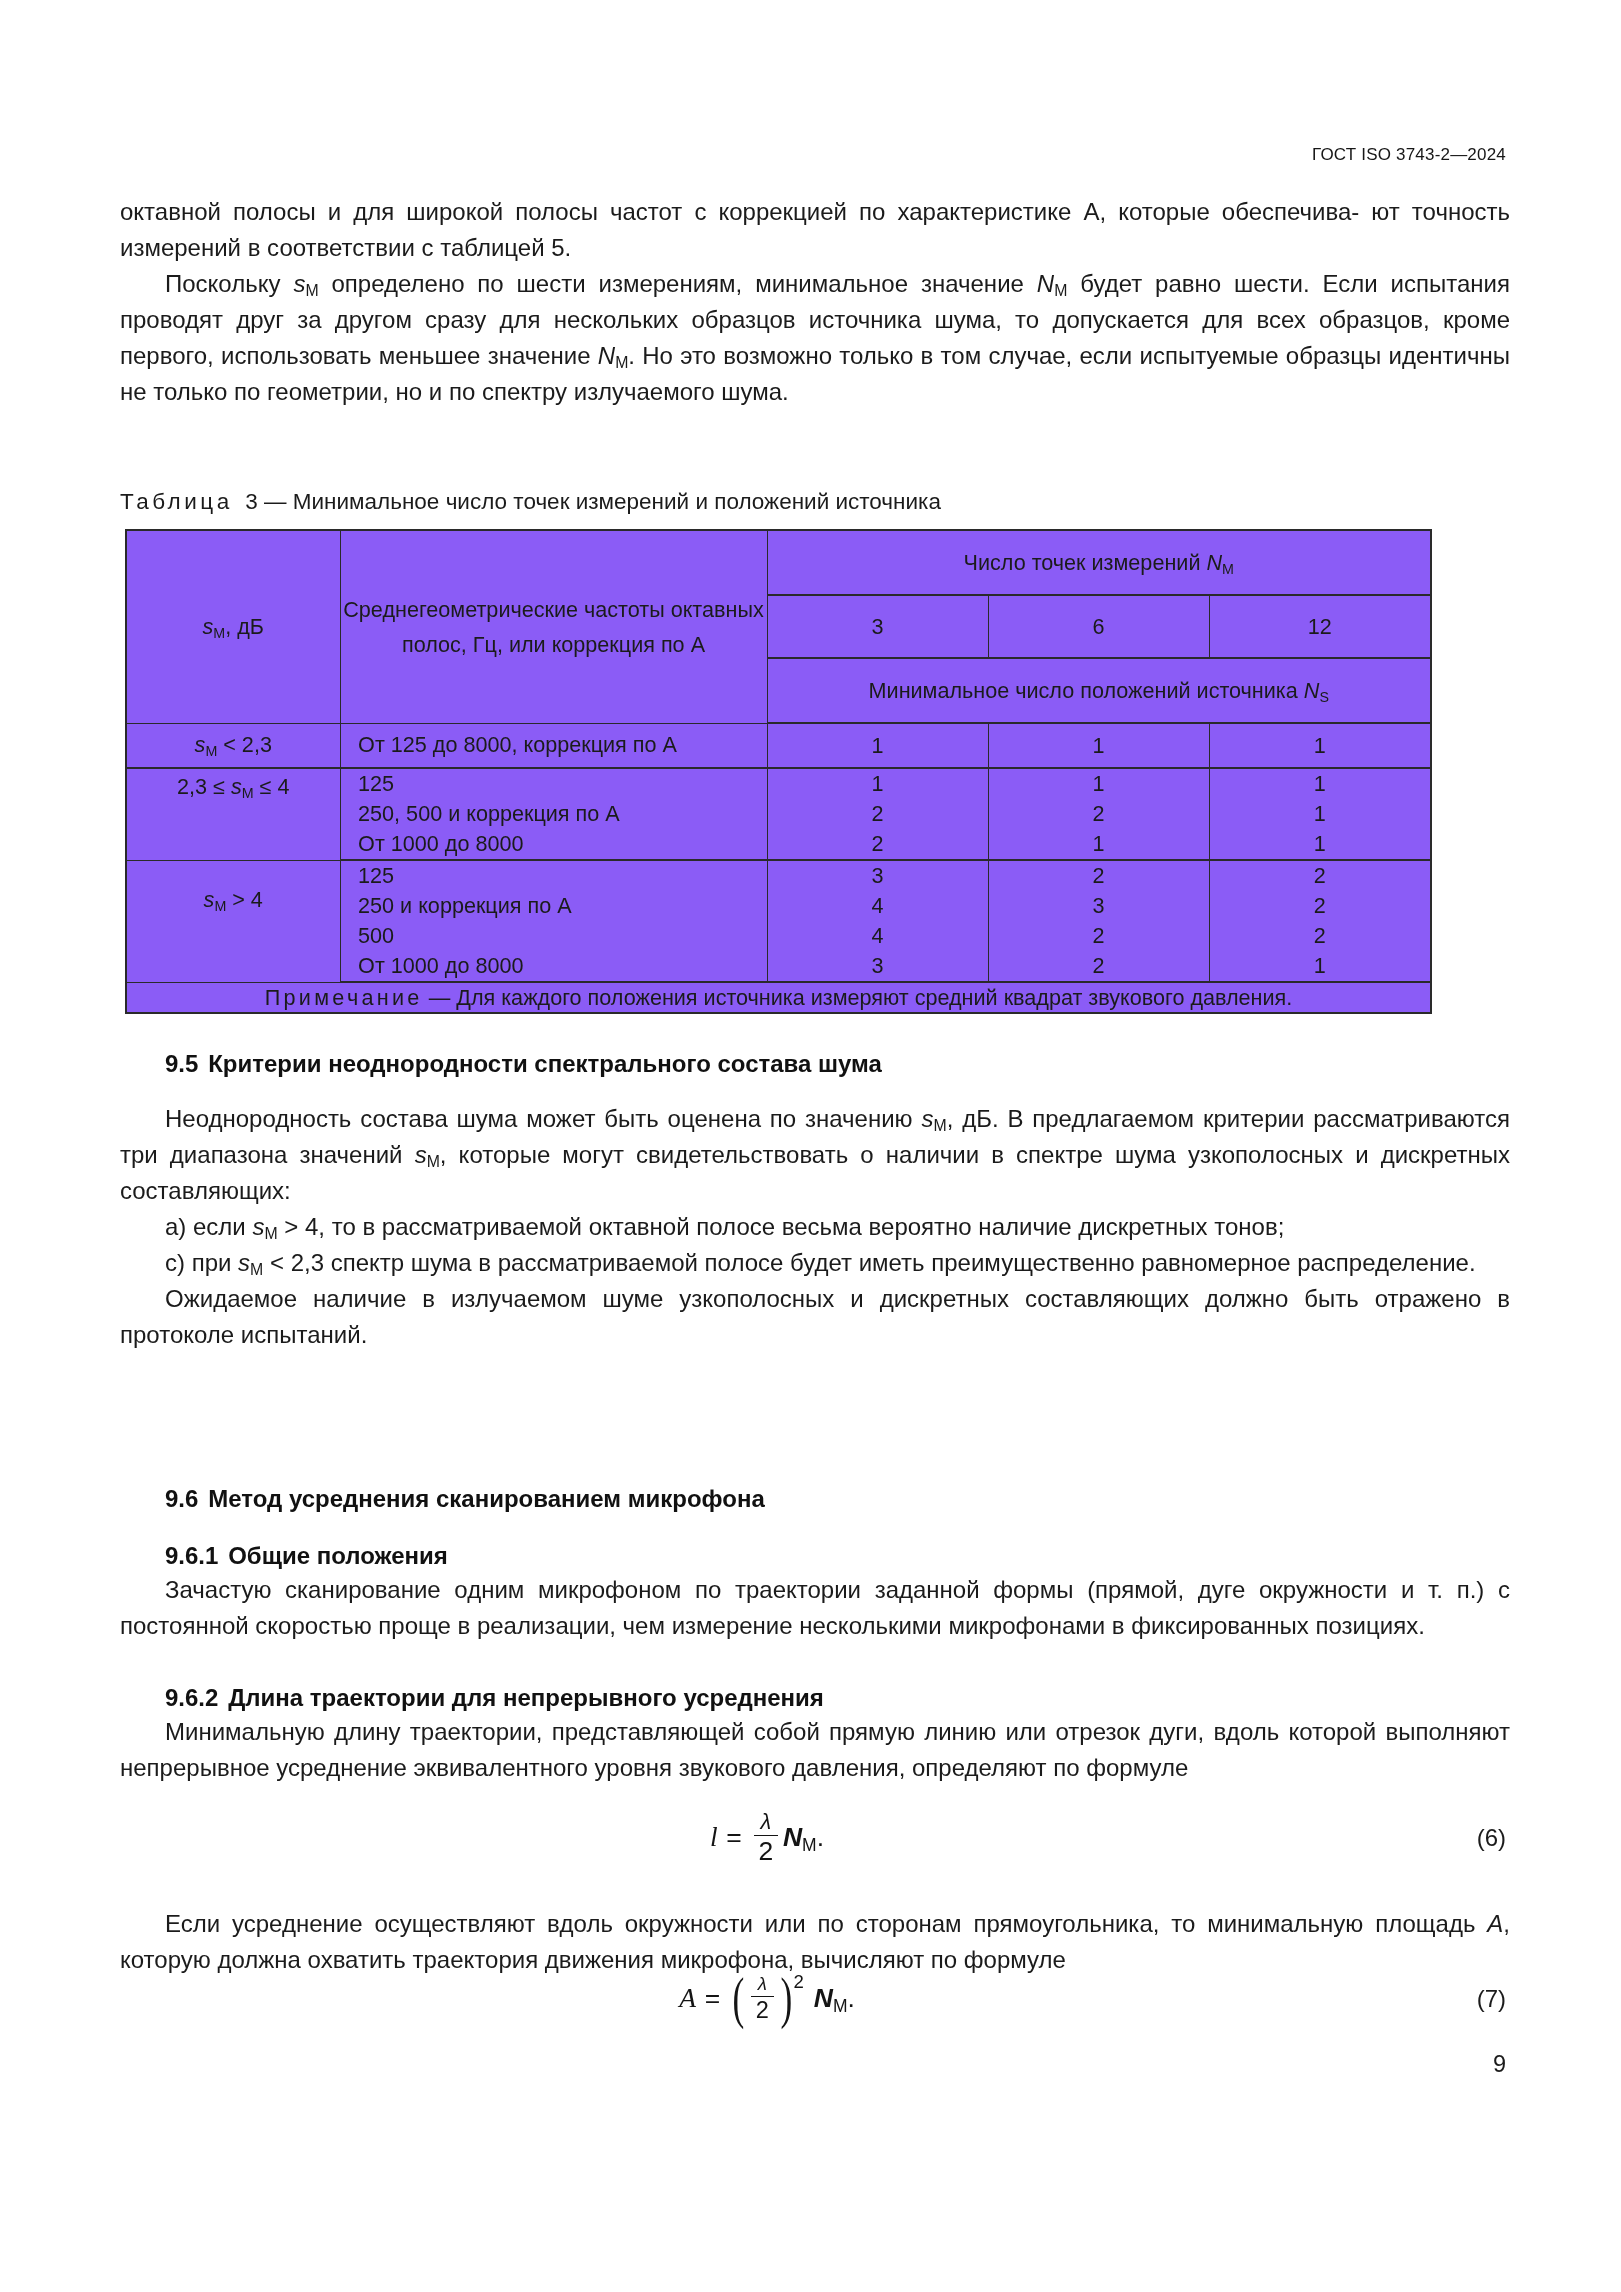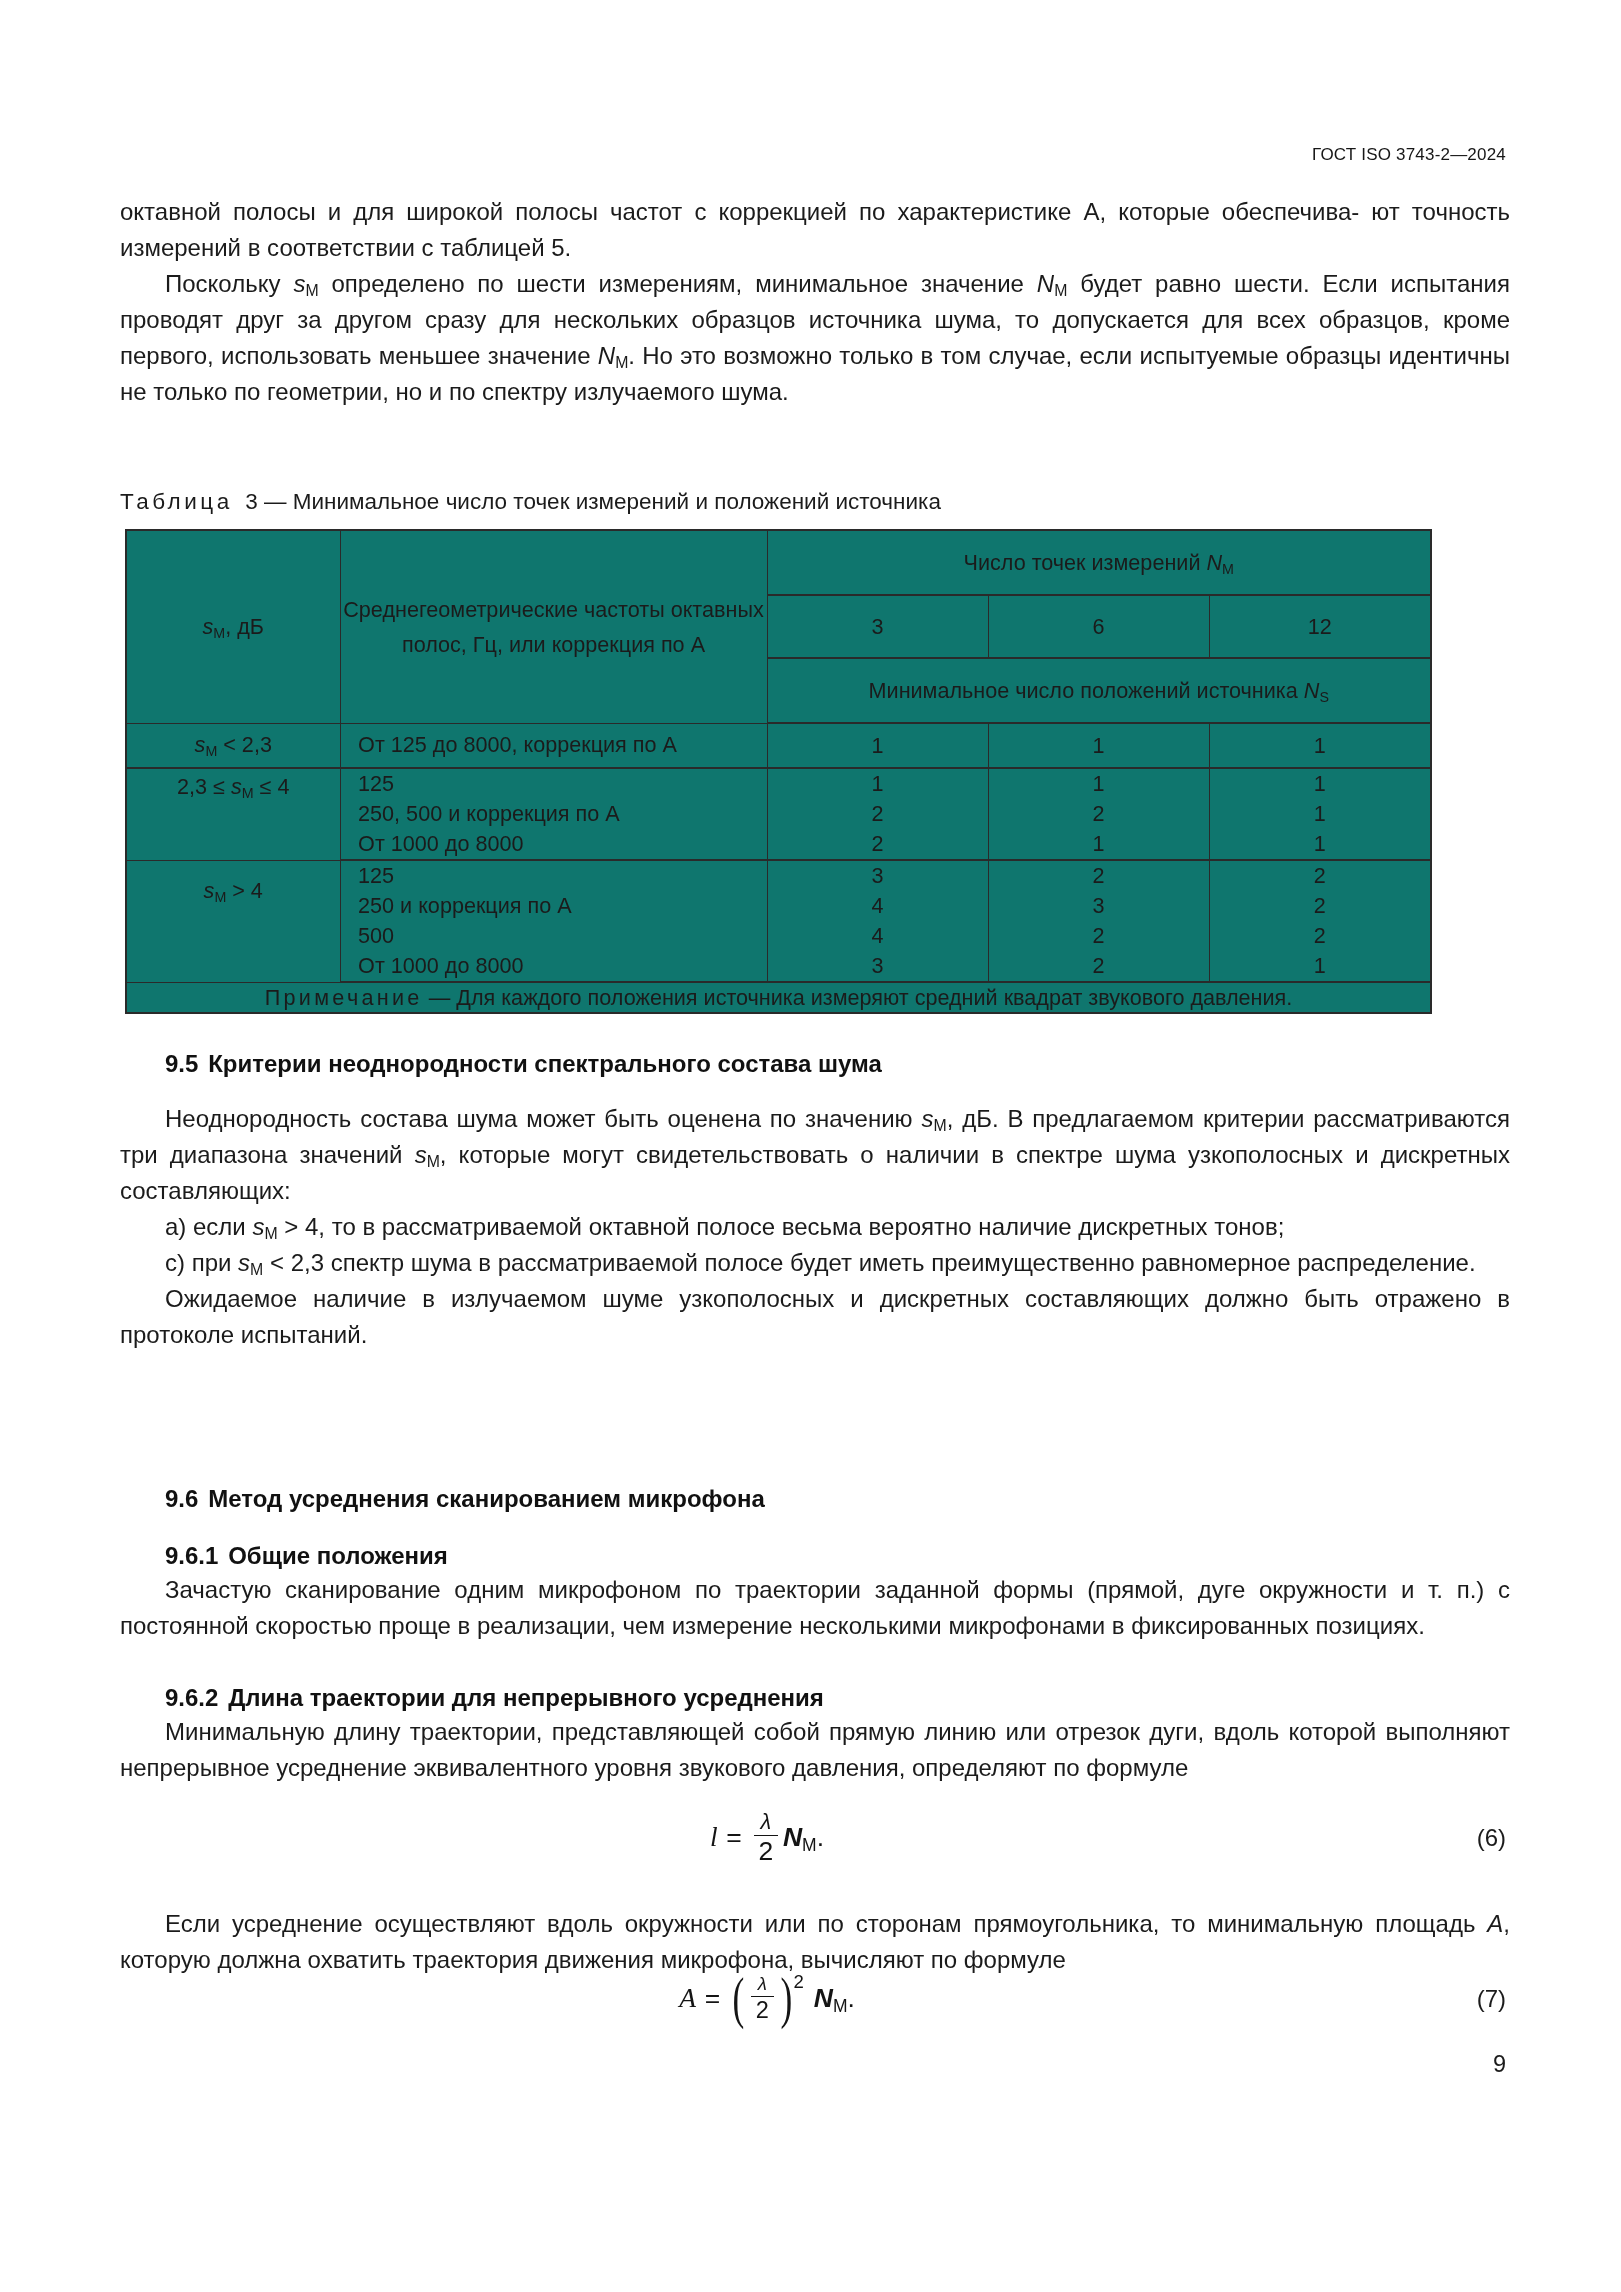--- a/index.html
+++ b/index.html
@@ -91,21 +91,21 @@
     table-layout: fixed;
     font-size: 21.6px;
     color: #1b1b1b;
     background: #fff;
   }
   table.gost td, table.gost th {
     border: 1px solid #2a2a2a;
     padding: 0;
     font-weight: normal;
     vertical-align: middle;
-    background: #0f766e;
+    background: #8b5cf6;
   }
   table.gost .outer-t { border-top-width: 2.9px; }
   table.gost .outer-b { border-bottom-width: 2.9px; }
   table.gost .outer-l { border-left-width: 2.9px; }
   table.gost .outer-r { border-right-width: 2.9px; }
   .thick-b { border-bottom: 2.9px solid #2a2a2a !important; }
 
   .cell {
     padding: 6.9px 9.8px;
     text-align: center;
@@ -271,21 +271,21 @@
           <td class="cell outer-r" style="border-top:none;border-bottom:none;">1</td>
         </tr>
         <tr>
           <td class="cell left thick-b" style="border-top:none;">От 1000 до 8000</td>
           <td class="cell thick-b" style="border-top:none;">2</td>
           <td class="cell thick-b" style="border-top:none;">1</td>
           <td class="cell thick-b outer-r" style="border-top:none;">1</td>
         </tr>
 
         <tr>
-          <td class="cell outer-l" rowspan="4" style="vertical-align:top; padding-top:15px;"><span></span><i class="mvar">s</i><sub class="sb">M</sub><span> &gt; 4</span></td>
+          <td class="cell outer-l" rowspan="4" style="vertical-align:top; padding-top:24px;"><span></span><i class="mvar">s</i><sub class="sb">M</sub><span> &gt; 4</span></td>
           <td class="cell left" style="border-bottom:none;">125</td>
           <td class="cell" style="border-bottom:none;">3</td>
           <td class="cell" style="border-bottom:none;">2</td>
           <td class="cell outer-r" style="border-bottom:none;">2</td>
         </tr>
         <tr>
           <td class="cell left" style="border-top:none;border-bottom:none;">250 и коррекция по А</td>
           <td class="cell" style="border-top:none;border-bottom:none;">4</td>
           <td class="cell" style="border-top:none;border-bottom:none;">3</td>
           <td class="cell outer-r" style="border-top:none;border-bottom:none;">2</td>

